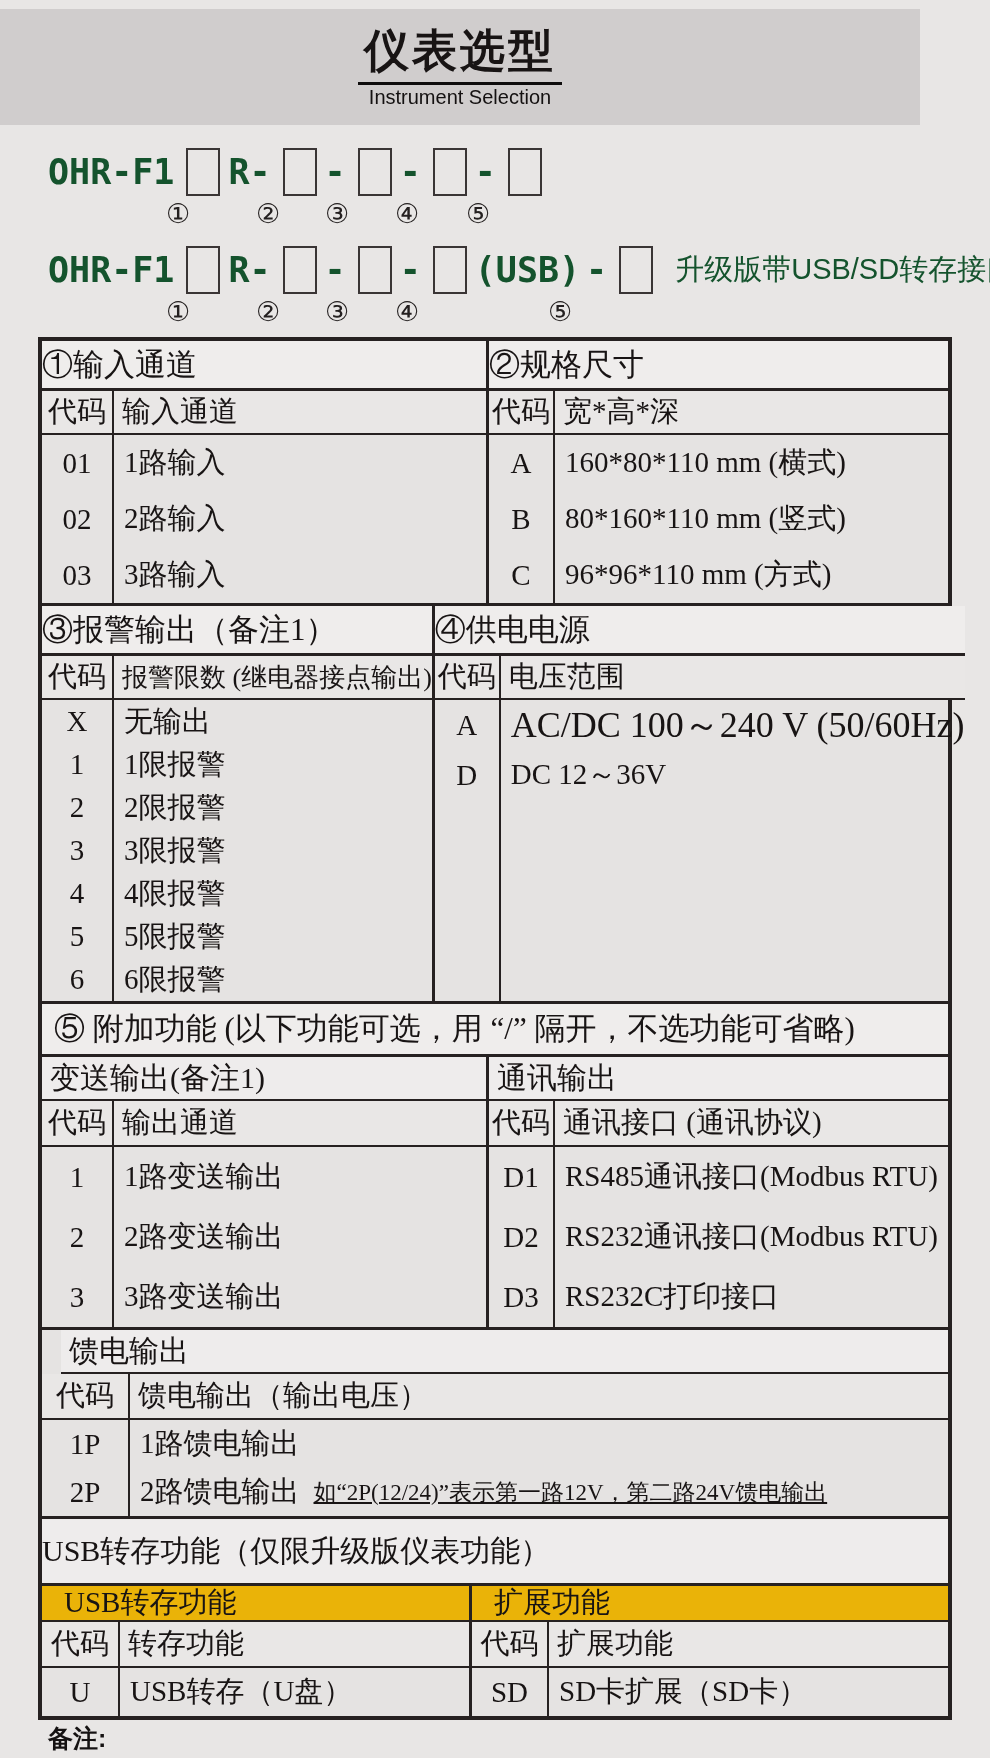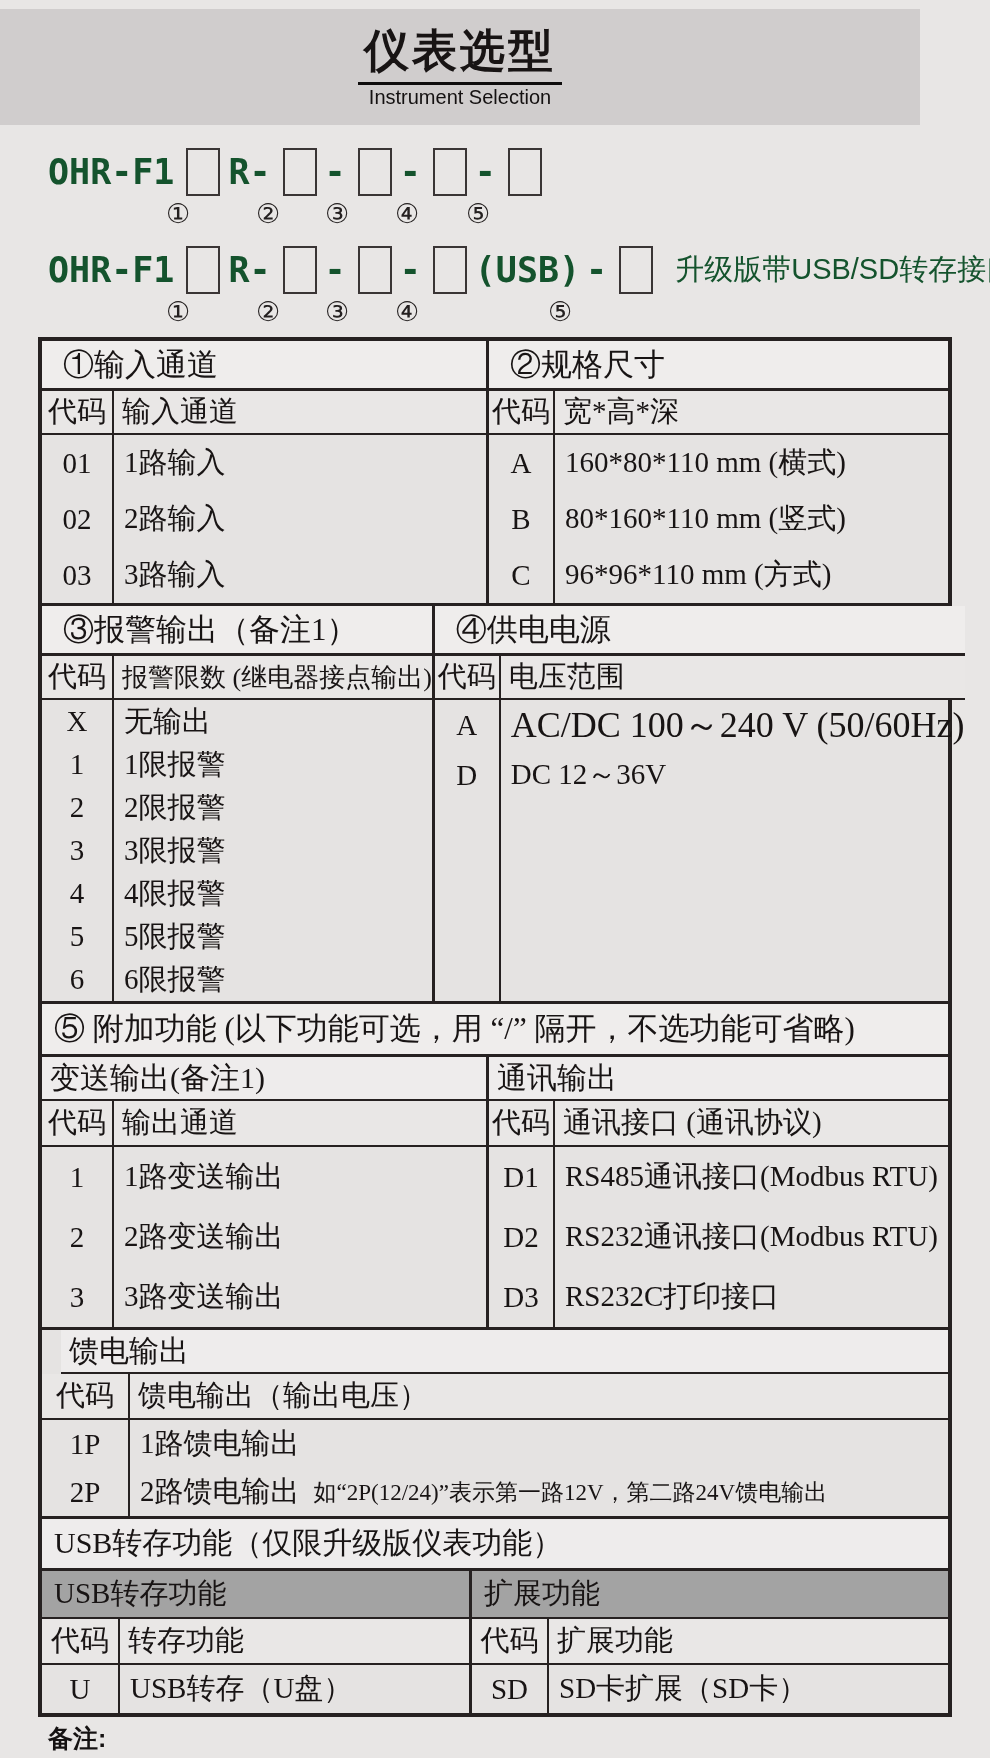--- a/index.html
+++ b/index.html
@@ -50,21 +50,21 @@
   
   .tbl{
     position:absolute;left:38px;top:337px;width:914px;
     border:4px solid #262121;background:#e5e3e2;
     box-sizing:border-box;font-size:29px;
   }
   .tbl *{box-sizing:border-box;}
   .tsep{border-top:3px solid #262121;}
   .sec-title{
     height:50px;display:flex;align-items:center;
-    padding-left:21px;background:#efedec;
+    padding-left:0;background:#efedec;
     border-bottom:3px solid #262121;
     font-size:31px;white-space:nowrap;
   }
   .split{display:flex;align-items:stretch;}
   .lhalf{width:447px;border-right:3px solid #262121;display:flex;flex-direction:column;}
   .rhalf{flex:1;display:flex;flex-direction:column;}
   .colhdr{
     display:flex;border-bottom:2px solid #262121;
     background:#e9e7e6;white-space:nowrap;
   }
@@ -85,27 +85,27 @@
   .w72{width:72px;}.w66{width:66px;}.w88{width:88px;}.w78{width:78px;}.w77{width:77px;}
   .h56{height:56px;}.h44{height:44px;}.h46{height:46px;}.h43{height:43px;}
   .h50{height:50px;}.h60{height:60px;}.h48{height:48px;}
   .fill{flex:1;}
   .five-title{
     height:56px;display:flex;align-items:center;padding-left:12px;
     background:#efedec;font-size:31px;white-space:nowrap;
     border-bottom:3px solid #262121;
   }
   .wide-title{
-    height:52px;display:flex;align-items:center;padding-left:12px;
+    height:67px;display:flex;align-items:center;padding-left:0;
     background:#eeecec;font-size:30px;white-space:nowrap;
   }
-  .small-note{font-size:23px;margin-left:14px;white-space:nowrap;}
+  .small-note{font-size:23px;margin-left:14px;white-space:nowrap;text-decoration:underline;}
   .g-lhalf{width:430px;border-right:3px solid #262121;display:flex;flex-direction:column;}
-  .g-hdr{height:48px;display:flex;align-items:center;padding-left:12px;
-    background:#a3a3a3;border-bottom:2px solid #262121;white-space:nowrap;}
+  .g-hdr{height:36px;display:flex;align-items:center;padding-left:22px;
+    background:#eab308;border-bottom:2px solid #262121;white-space:nowrap;}
   .note-label{
     position:absolute;left:48px;top:1722px;
     font-family:"Liberation Sans",sans-serif;
     font-size:25px;font-weight:bold;color:#151212;
   }
 </style>
 </head>
 <body>
 
 <div class="banner">

